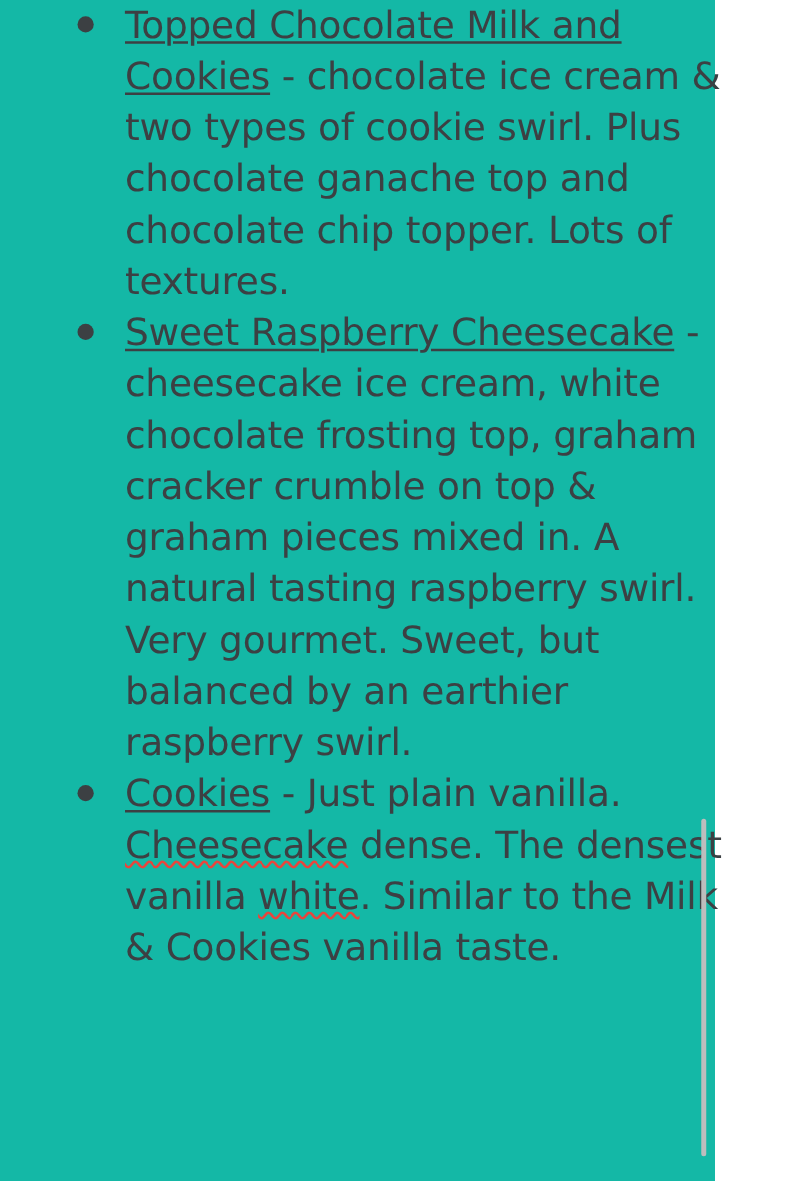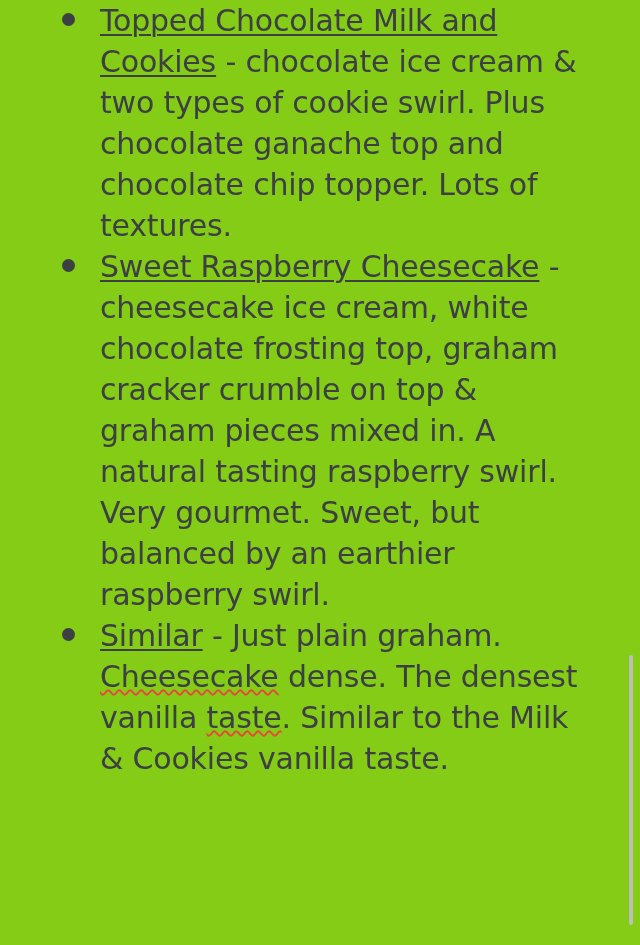--- a/index.html
+++ b/index.html
@@ -10,23 +10,23 @@
   body {
     width: 640px;
     height: 945px;
     overflow: hidden;
     font-family: "DejaVu Sans", "Liberation Sans", sans-serif;
     color: #3c4043;
   }
 
   .page {
     position: relative;
-    width: 640px;
+    width: 572px;
     height: 945px;
-    background: #84cc16;
+    background: #14b8a6;
     box-sizing: border-box;
   }
 
   .doc-body {
     position: absolute;
     left: 0;
     top: 0;
     width: 640px;
     padding: 0;
   }
@@ -109,21 +109,21 @@
         <span class="term">Topped Chocolate Milk and Cookies</span><span> - </span><span>chocolate ice cream &amp; two types of cookie swirl. Plus chocolate ganache top and chocolate chip topper. Lots of textures.</span>
       </li>
 
       <li class="bullet-item">
         <span class="bullet-dot"></span>
         <span class="term">Sweet Raspberry Cheesecake</span><span> - </span><span>cheesecake ice cream, white chocolate frosting top, graham cracker crumble on top &amp; graham pieces mixed in. A natural tasting raspberry swirl. Very gourmet. Sweet, but balanced by an earthier raspberry swirl.</span>
       </li>
 
       <li class="bullet-item">
         <span class="bullet-dot"></span>
-        <span class="term">Similar</span><span> - </span><span>Just plain graham. </span><span class="misspell">Cheesecake</span><span> dense. The densest vanilla </span><span class="misspell">taste</span><span>. Similar to the Milk &amp; Cookies vanilla taste.</span>
+        <span class="term">Cookies</span><span> - </span><span>Just plain vanilla. </span><span class="misspell">Cheesecake</span><span> dense. The densest vanilla </span><span class="misspell">white</span><span>. Similar to the Milk &amp; Cookies vanilla taste.</span>
       </li>
 
     </ul>
   </div>
 
   <div class="scrollbar-track">
     <div class="scrollbar-thumb"></div>
   </div>
 
 </div>

